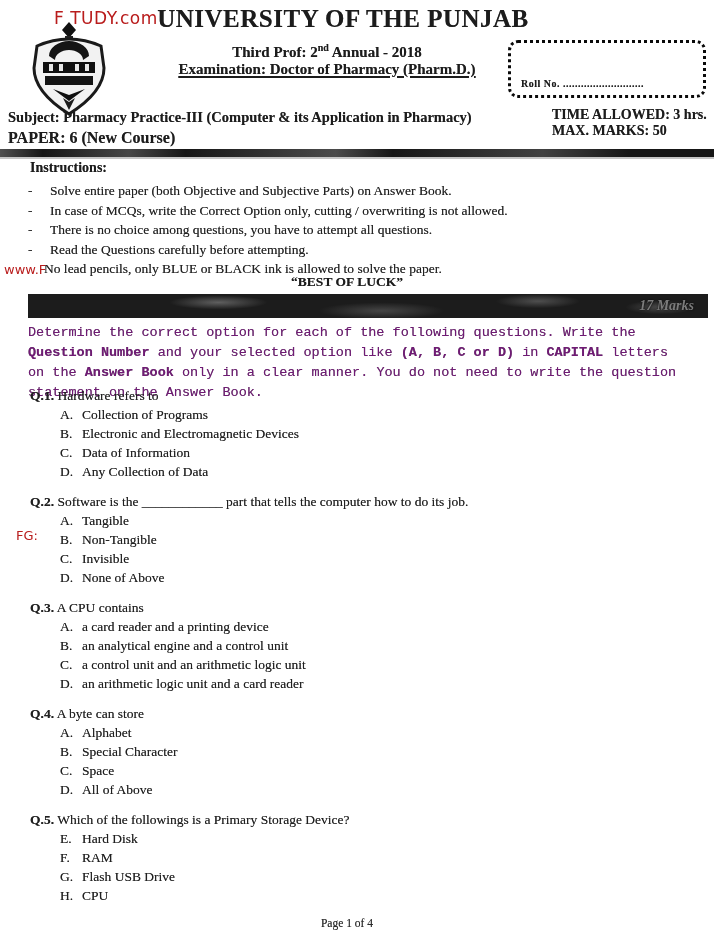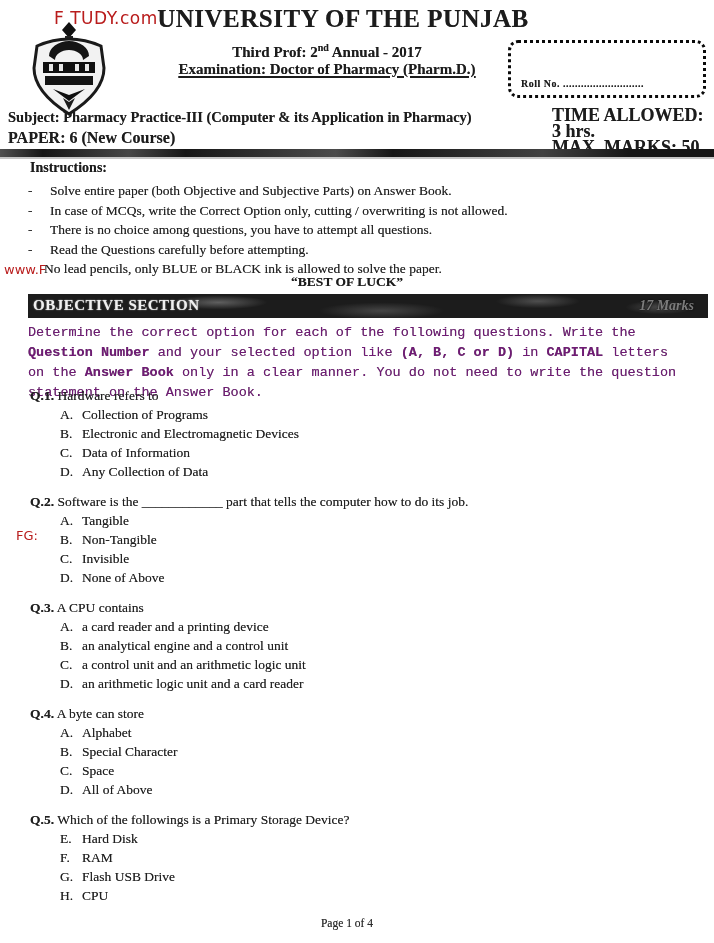--- a/index.html
+++ b/index.html
@@ -33,21 +33,21 @@
 
   .roll-box {
     position:absolute; left:508px; top:40px; width:198px; height:58px;
     border:3px dotted #0a0a0a; border-radius:10px;
   }
   .roll-box .roll-label {
     position:absolute; left:10px; bottom:6px; font-size:10px; font-weight:700; letter-spacing:0.5px;
   }
 
   .subject-line { position:absolute; left:8px; top:109px; width:545px; font-size:14.5px; font-weight:700; }
-  .meta-block { position:absolute; left:552px; top:107px; font-size:18px; font-weight:700; line-height:16px; }
+  .meta-block { position:absolute; left:552px; top:107px; font-size:14px; font-weight:700; line-height:16px; }
   .paper-line { position:absolute; left:8px; top:129px; font-size:16px; font-weight:700; }
 
   .thick-rule {
     position:absolute; left:0; right:0; top:149px; height:8px;
     background:#161616;
     background-image:
       linear-gradient(90deg, rgba(255,255,255,0.25) 0%, rgba(255,255,255,0) 6%, rgba(120,120,120,0.5) 18%, rgba(0,0,0,0) 26%, rgba(140,140,140,0.45) 47%, rgba(0,0,0,0) 55%, rgba(130,130,130,0.4) 76%, rgba(0,0,0,0) 88%);
     box-shadow:0 2px 0 rgba(90,90,90,0.35);
   }
 
@@ -111,21 +111,21 @@
     <rect x="30" y="42" width="4" height="7" fill="#e8e8e8"></rect>
     <rect x="40" y="42" width="4" height="7" fill="#e8e8e8"></rect>
     <rect x="56" y="42" width="4" height="7" fill="#e8e8e8"></rect>
     <rect x="66" y="42" width="4" height="7" fill="#e8e8e8"></rect>
     <rect x="26" y="54" width="48" height="9" fill="#141414"></rect>
     <polygon points="34,67 50,79 66,67 50,73" fill="#101010"></polygon>
     <polygon points="44,76 50,88 56,76 50,80" fill="#1d1d1d"></polygon>
   </svg>
 
   <div class="uni-title">UNIVERSITY OF THE PUNJAB</div>
-  <div class="session-line"><span>Third Prof: 2</span><sup>nd</sup><span> Annual - 2017</span></div>
+  <div class="session-line"><span>Third Prof: 2</span><sup>nd</sup><span> Annual - 2018</span></div>
   <div class="exam-line"><span>Examination: Doctor of Pharmacy (Pharm.D.)</span></div>
 
   <div class="roll-box">
     <div class="roll-label">Roll No. ...........................</div>
   </div>
 
   <div class="subject-line">Subject: Pharmacy Practice-III (Computer &amp; its Application in Pharmacy)</div>
   <div class="meta-block">
     <div>TIME ALLOWED: 3 hrs.</div>
     <div>MAX. MARKS: 50</div>
@@ -138,21 +138,20 @@
   <div class="inst-list">
       <div class="inst-row"><span class="bullet">-</span><span class="inst-text">Solve entire paper (both Objective and Subjective Parts) on Answer Book.</span></div>
       <div class="inst-row"><span class="bullet">-</span><span class="inst-text">In case of MCQs, write the Correct Option only, cutting / overwriting is not allowed.</span></div>
       <div class="inst-row"><span class="bullet">-</span><span class="inst-text">There is no choice among questions, you have to attempt all questions.</span></div>
       <div class="inst-row"><span class="bullet">-</span><span class="inst-text">Read the Questions carefully before attempting.</span></div>
       <div class="inst-row has-wm"><span class="wm inline-wm">www.F</span><span class="inst-text">No lead pencils, only BLUE or BLACK ink is allowed to solve the paper.</span></div>
     </div>
   <div class="good-luck">“BEST OF LUCK”</div>
 
   <div class="obj-bar">
-    <span class="obj-title">OBJECTIVE SECTION</span>
     <span class="obj-marks">17 Marks</span>
   </div>
 
   <div class="obj-intro"><span>Determine the correct option for each of the following questions. Write the </span><span style="font-weight: 700;">Question Number</span><span> and your selected option like </span><span style="font-weight: 700;">(A, B, C or D)</span><span> in </span><span style="font-weight: 700;">CAPITAL</span><span> letters on the </span><span style="font-weight: 700;">Answer Book</span><span> only in a clear manner. You do not need to write the question statement on the Answer Book.</span></div>
 
   <div class="questions">
     <span class="wm q2-wm">FG:</span>
   <div class="question">
         <div class="q-head"><span class="q-num">Q.1.</span><span class="q-text"> Hardware refers to</span></div>
         <div class="option"><span class="opt-letter">A.</span><span class="opt-text">Collection of Programs</span></div>

